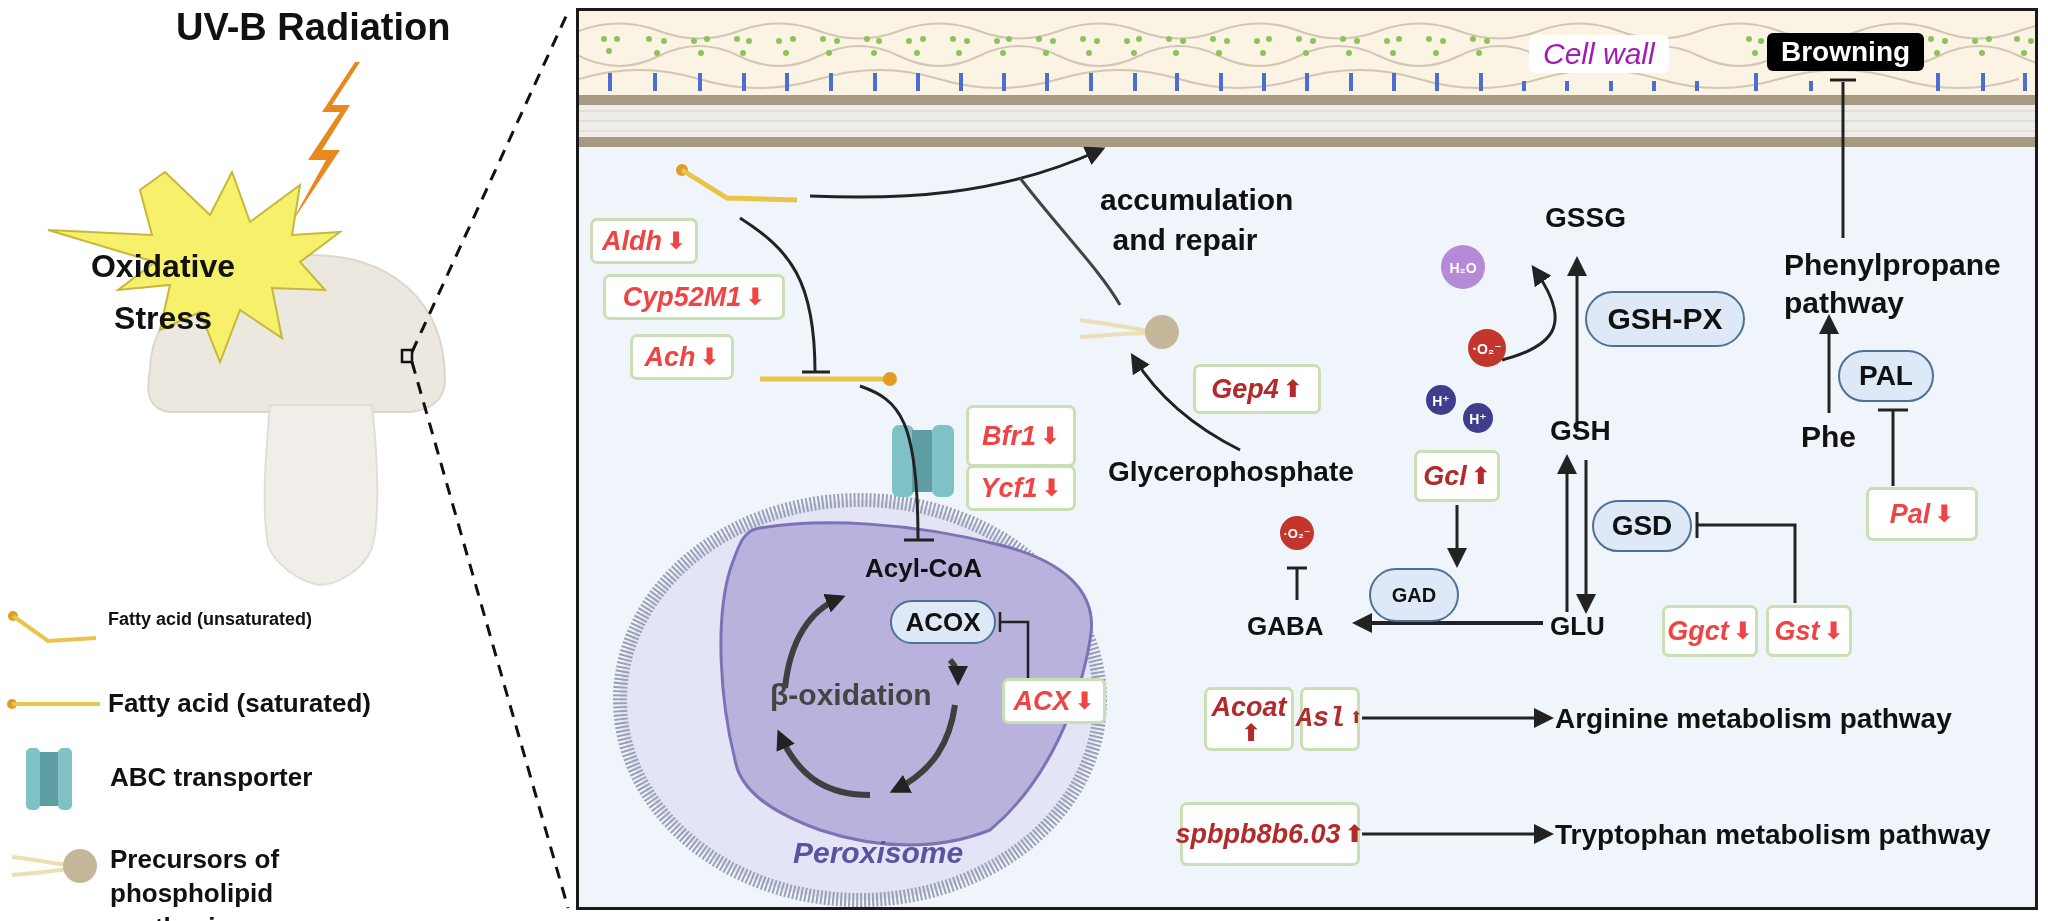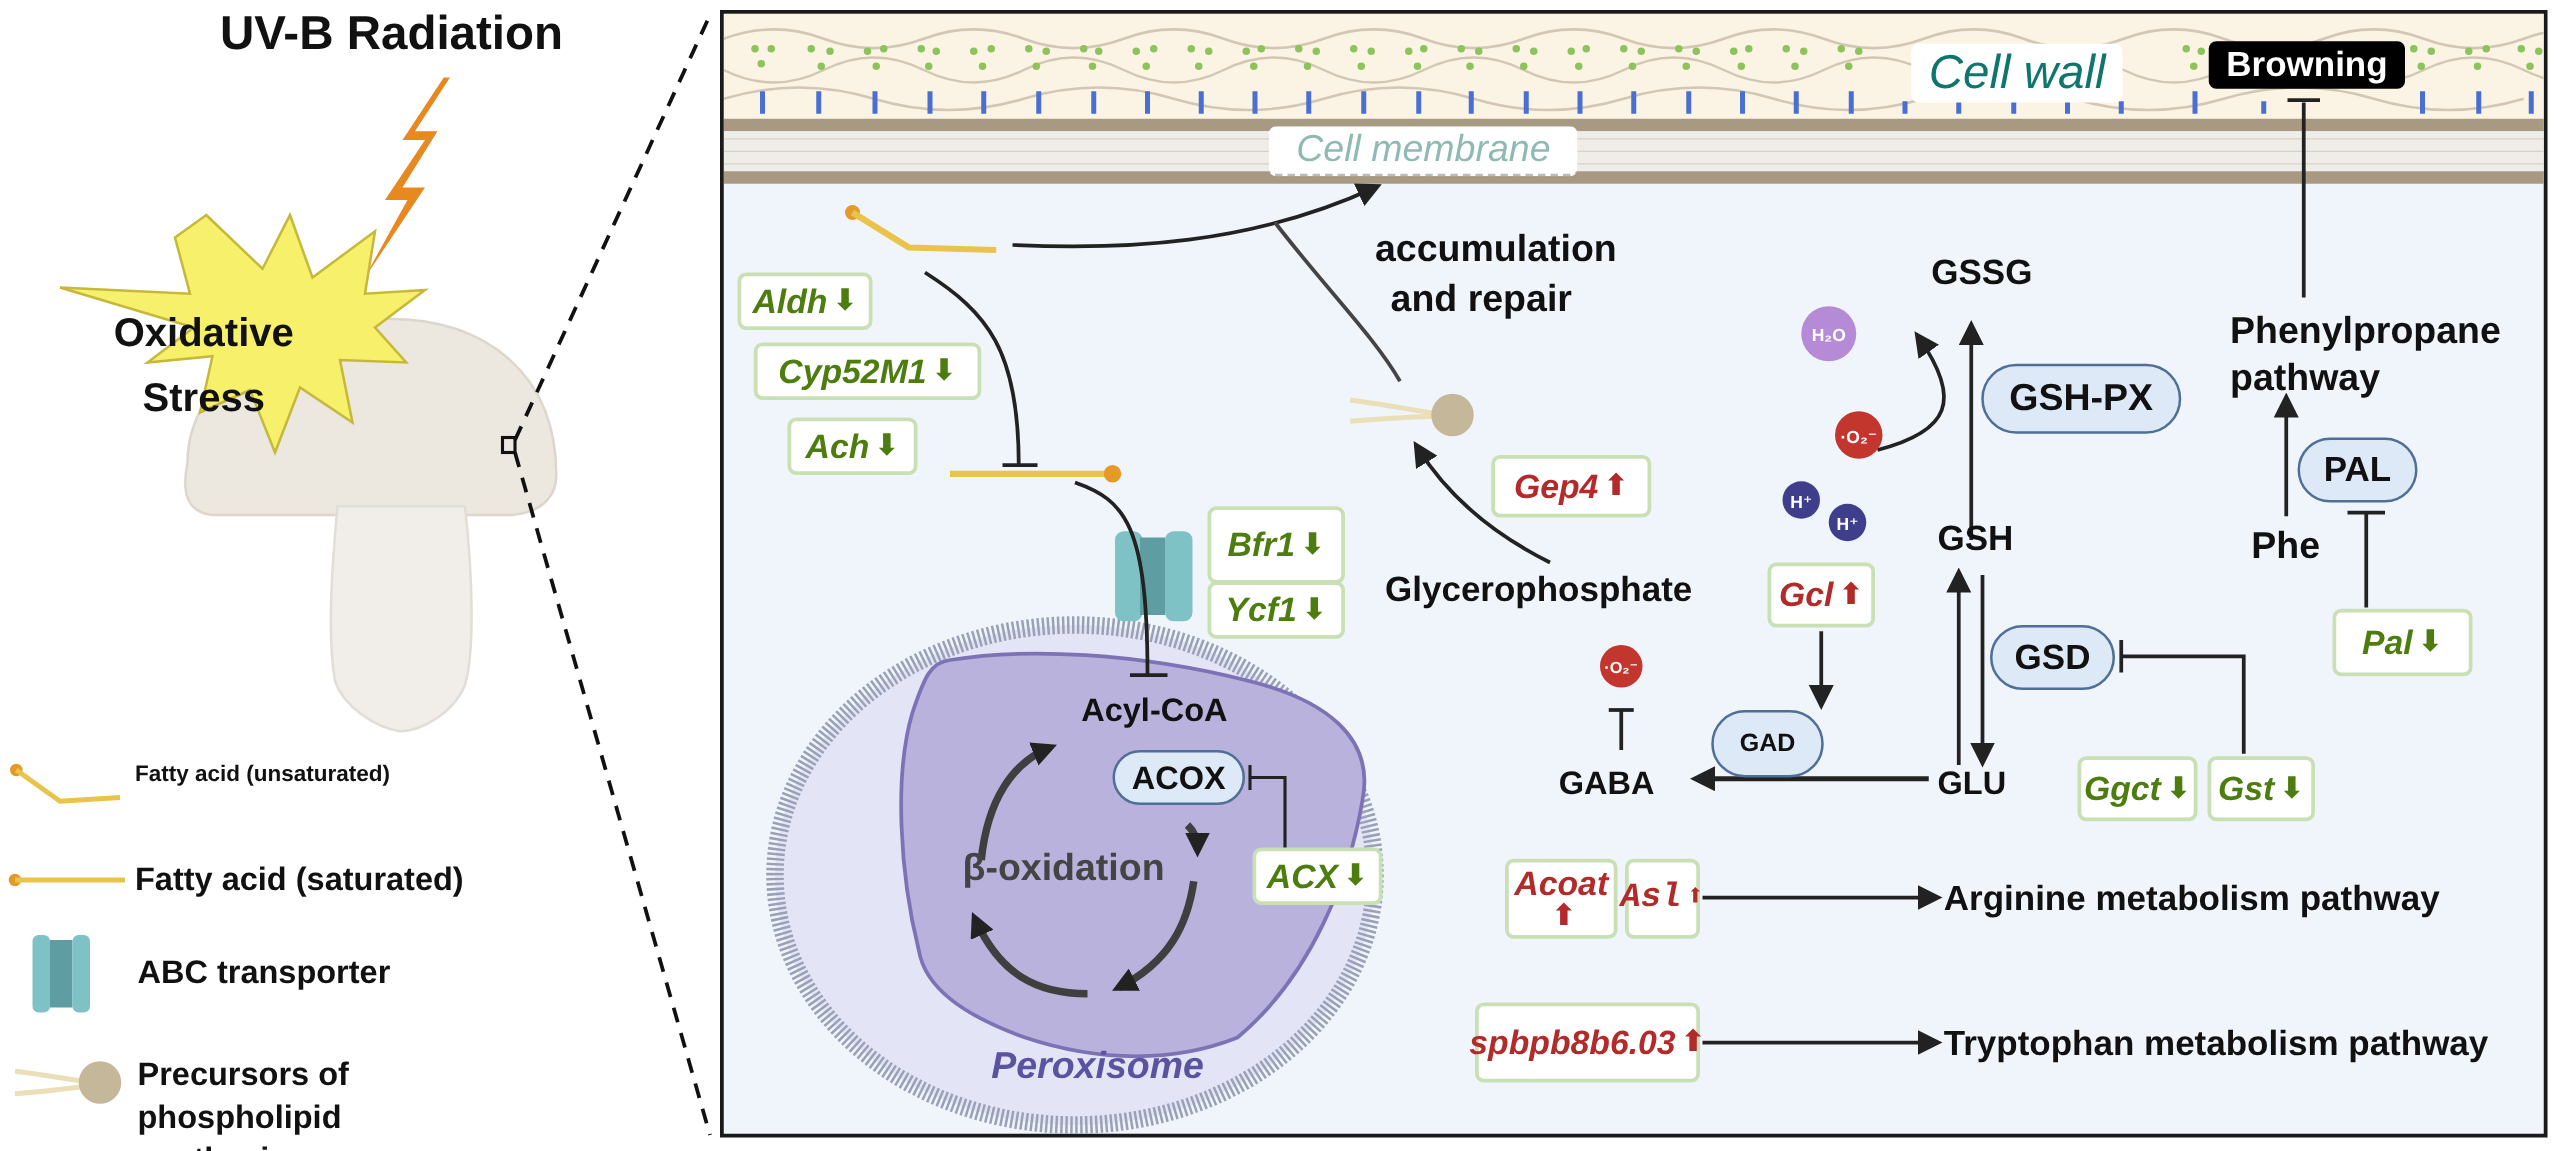--- a/index.html
+++ b/index.html
@@ -5,21 +5,21 @@
   html, body { margin: 0; padding: 0; background: #ffffff; }
   body { width: 2048px; height: 921px; position: relative; overflow: hidden;
          font-family: "Liberation Sans", "DejaVu Sans", sans-serif; }
   svg text { font-family: "Liberation Sans", "DejaVu Sans", sans-serif; }
   .abs { position: absolute; }
   .lbl { position: absolute; font-weight: bold; color: #111; white-space: nowrap; }
   .gene { position: absolute; background: #ffffff; border: 3px solid #c9dfb4; border-radius: 7px;
           font-style: italic; font-weight: bold; font-size: 27px; text-align: center;
           white-space: nowrap; box-sizing: border-box; line-height: 1; display: flex;
           align-items: center; justify-content: center; }
-  .gene.down { color: #4d7c0f; }
+  .gene.down { color: #ef4444; }
   .gene.up { color: #b22a2a; }
   .enzyme { position: absolute; background: #dde9f7; border: 2px solid #4f6f97; border-radius: 30px;
             font-weight: bold; color: #111; display: flex; align-items: center; justify-content: center;
             box-sizing: border-box; white-space: nowrap; }
   .arrow-glyph { font-style: normal; margin-left: 4px; font-size: 24px; }
 </style>
 </head>
 <body>
 
 <div class="lbl" style="left:176px; top:6px; font-size:38px;">UV-B Radiation</div>
@@ -186,23 +186,22 @@
     </g>
 
     <rect x="0" y="84" width="1462" height="10" fill="#a89a82"></rect>
     <rect x="0" y="94" width="1462" height="32" fill="#efede8"></rect>
     <g stroke="#d8d2c6" stroke-width="1">
       <path d="M0,100 H1462 M0,110 H1462 M0,120 H1462"></path>
     </g>
     <rect x="0" y="126" width="1462" height="10" fill="#a89a82"></rect>
   </svg>
 
-  <div class="abs" style="left:950px; top:24px; padding:2px 14px; background:#ffffff; color:#0f766e; font-style:italic; font-size:38px; border-radius:6px;">Cell wall</div>
+  <div class="abs" style="left:950px; top:24px; padding:2px 14px; background:#ffffff; color:#a21caf; font-style:italic; font-size:30px; border-radius:6px;">Cell wall</div>
   <div class="abs" style="left:1188px; top:22px; padding:3px 14px; background:#000000; color:#ffffff; font-weight:bold; font-size:28px; border-radius:6px;">Browning</div>
-  <div class="abs" style="left:436px; top:90px; padding:2px 22px; background:#ffffff; color:#8fbab3; font-style:italic; font-size:30px; border-bottom:2px dashed #bbb; border-radius:6px;">Cell membrane</div>
 </div>
 
 <svg class="abs" style="left:0; top:0;" width="2048" height="921">
   <defs>
     <marker id="ah" markerWidth="10" markerHeight="10" refX="7" refY="5" orient="auto" markerUnits="userSpaceOnUse">
       <path d="M0,0 L10,5 L0,10 Z" fill="#222"></path>
     </marker>
     <marker id="ahb" markerWidth="20" markerHeight="20" refX="14" refY="10" orient="auto" markerUnits="userSpaceOnUse">
       <path d="M0,0 L20,10 L0,20 Z" fill="#222"></path>
     </marker>

